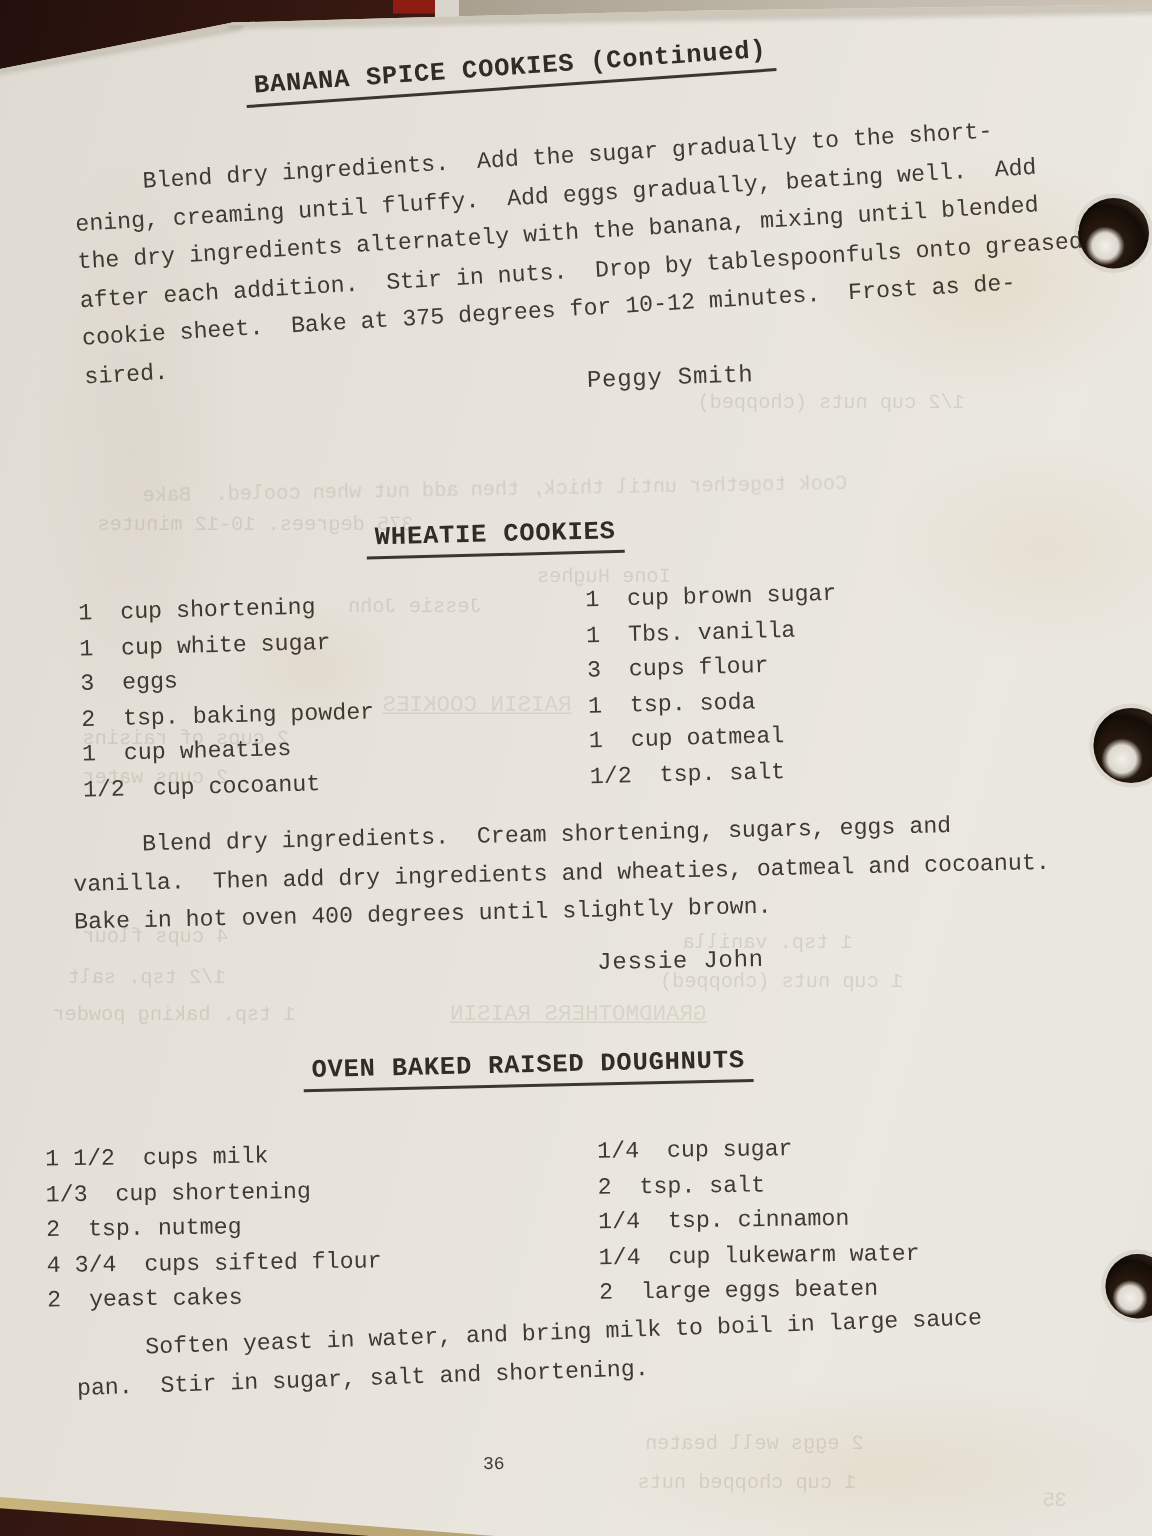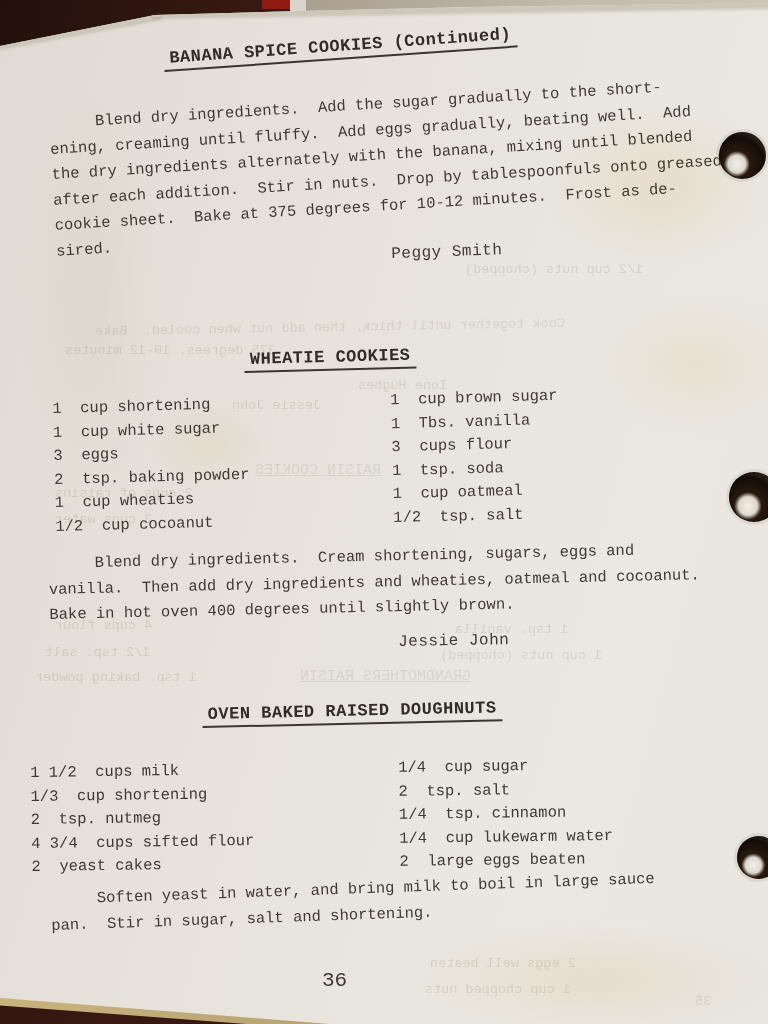--- a/index.html
+++ b/index.html
@@ -35,21 +35,21 @@
   .stain.s5{left:150px;top:400px;width:120px;height:90px;
     background:radial-gradient(ellipse at center,rgba(190,160,100,.10),rgba(190,160,100,0) 70%);}
   
   .tw{position:absolute;color:rgba(46,39,32,.9);font-size:15.5px;}
   .line{white-space:pre;line-height:25.5px;}
   .ing-line{white-space:pre;line-height:23.5px;}
   .title{font-weight:bold;font-size:17px;letter-spacing:.5px;color:rgba(40,34,28,.95);text-align:center;}
   .title span{display:inline-block;border-bottom:2px solid rgba(40,34,28,.9);padding:0 6px 2px;}
   .attr{font-size:16px;letter-spacing:.5px;}
   .cols{display:flex;}
-  .pagenum{font-size:21px;}
+  .pagenum{font-size:12px;}
   
   .r40{transform:rotate(-4deg);transform-origin:left top;}
   .r34{transform:rotate(-3.4deg);transform-origin:left top;}
   .r20{transform:rotate(-2deg);transform-origin:left top;}
   .r15{transform:rotate(-1.5deg);transform-origin:left top;}
   .r13{transform:rotate(-1.3deg);transform-origin:left top;}
   .r10{transform:rotate(-1deg);transform-origin:left top;}
   .r08{transform:rotate(-0.8deg);transform-origin:left top;}
   
   .ghost{position:absolute;color:#8b8472;opacity:.22;filter:blur(.5px);

